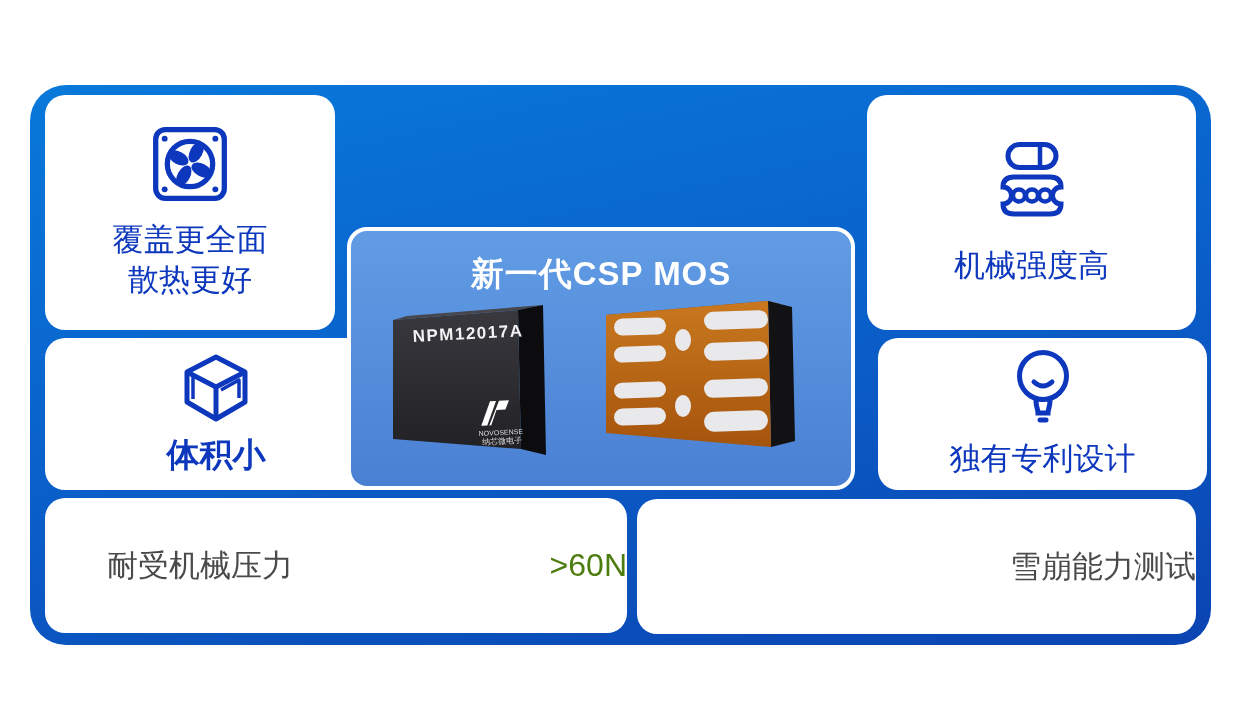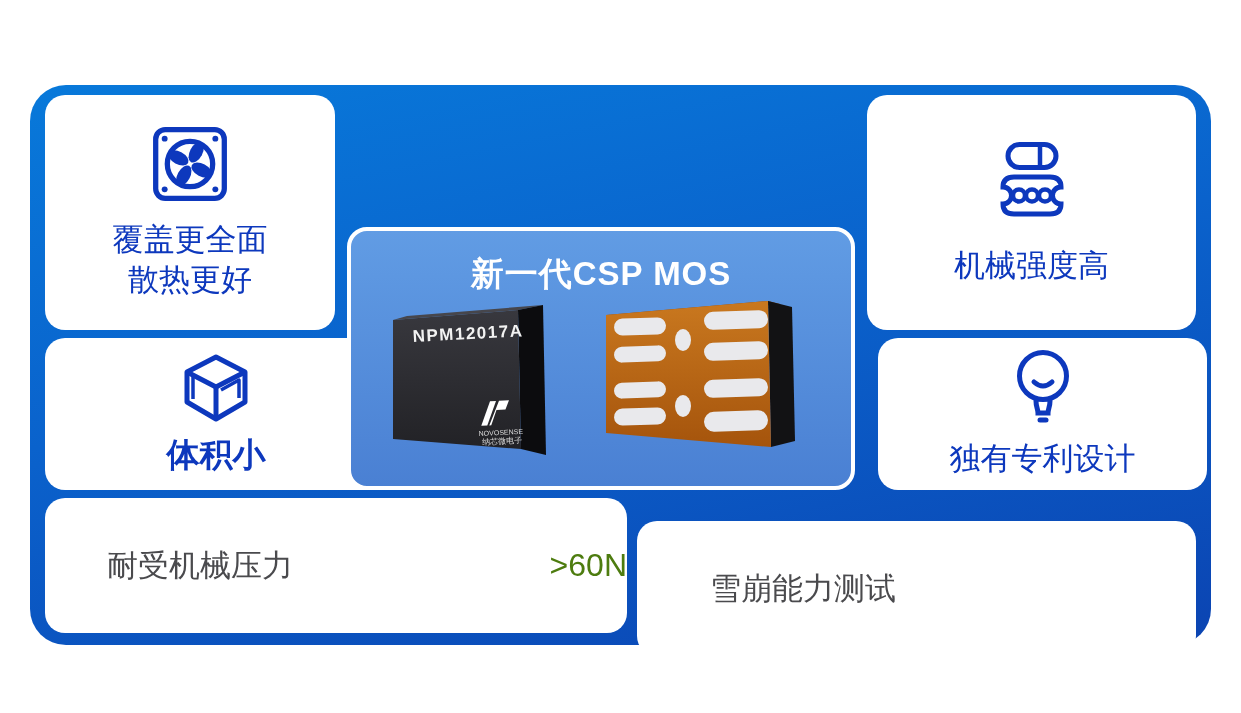--- a/index.html
+++ b/index.html
@@ -151,18 +151,18 @@
         <path d="M29 71 H35"></path>
       </svg>
       <div class="blue-text">独有专利设计</div>
     </div>
 
     <div class="card card-g" style="left:15px;top:413px;">
       <span class="spec-label">耐受机械压力 </span>
       <span class="spec-value">&gt;60N</span>
     </div>
 
-    <div class="card card-h" style="left:607px;top:436px;">
+    <div class="card card-h" style="left:607px;top:414px;justify-content:flex-end;">
       <span class="spec-label">雪崩能力测试 </span>
     </div>
 
   </div>
 </div>
 
 </body></html>

